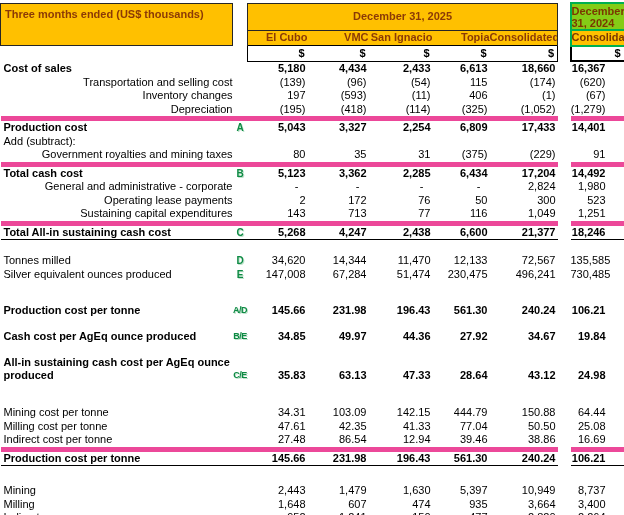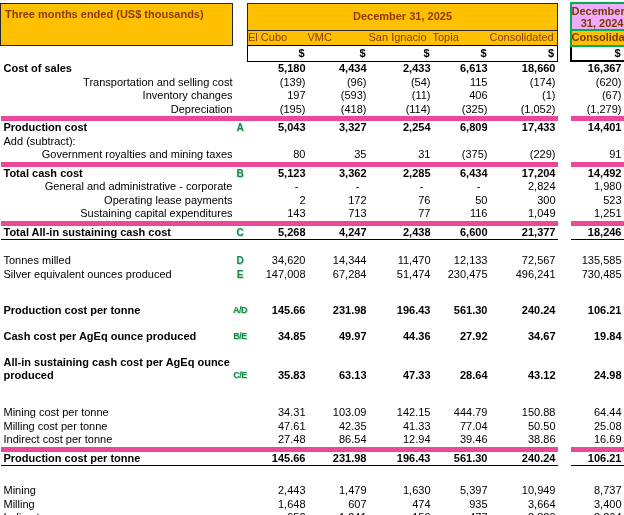--- a/index.html
+++ b/index.html
@@ -9,38 +9,38 @@
     font-size:11px;color:#000;
   }
   table#grid{border-collapse:collapse;table-layout:fixed;width:624px;margin-top:2px;}
   td{padding:0;margin:0;vertical-align:middle;white-space:nowrap;overflow:hidden;
      height:13.5px;line-height:13px;}
   
   .hd-label{background:#FFC000;border:1px solid #262626;color:#8B3A06;font-weight:bold;
             vertical-align:top;padding:4px 2px 0 4px;white-space:normal;line-height:12px;margin-left:12px;}
   .hd-period{background:#FFC000;border:1px solid #262626;color:#8B3A06;font-weight:bold;
              text-align:center;}
-  .hd-col{background:#FFC000;color:#8B3A06;font-weight:normal;text-align:left;margin-left:24px;}
+  .hd-col{background:#FFC000;color:#8B3A06;font-weight:bold;text-align:right;margin-left:24px;}
   .hd-col.first{border-left:1px solid #262626;}
   .hd-col.last{border-right:1px solid #262626;}
-  .hd-py{background:#f0abfc;border:2px solid #00B050;color:#7A3800;font-weight:bold;
-         text-align:right;line-height:12px;}
+  .hd-py{background:#84cc16;border:2px solid #00B050;color:#7A3800;font-weight:bold;
+         text-align:left;line-height:12px;}
   .hd-py-col{background:#FFC000;border:2px solid #00B050;color:#7A3800;font-weight:bold;
              text-align:center;}
   .dol{background:#fff;border-top:1px solid #000;border-bottom:1px solid #000;
        text-align:right;font-weight:bold;padding-right:3px;}
   .dol.first{border-left:1px solid #000;}
   .dol.last{border-right:1px solid #000;}
   .dol-py{background:#fff;border:2px solid #000;text-align:right;font-weight:bold;padding-right:3px;}
   
   .label{padding-left:3px;white-space:normal;}
   .indent{padding-left:9px;text-align:right;}
   .bold{font-weight:bold;}
   .val{text-align:right;padding-right:2px;}
-  .prior{text-align:right;padding-right:3px;}
+  .prior{text-align:right;padding-right:19px;}
   .dash{padding-right:9px;}
   .letter{text-align:center;font-weight:bold;color:#0E8A44;font-size:10px;
           text-shadow:1px 1px 0 #bfe3cc;}
   .letter-small{font-size:9px;letter-spacing:-0.5px;}
   .bt{border-top:5px solid #ec4899;margin-top:16px;}
   .bb{border-bottom:1px solid #000;}
   .thick{border-bottom:3px solid #7b818a;}
   tr.tall td{height:27px;vertical-align:bottom;margin-top:40px;}
   tr.tall td.label{line-height:13px;padding-bottom:0;}
   tr.spacer td{border:none;}

